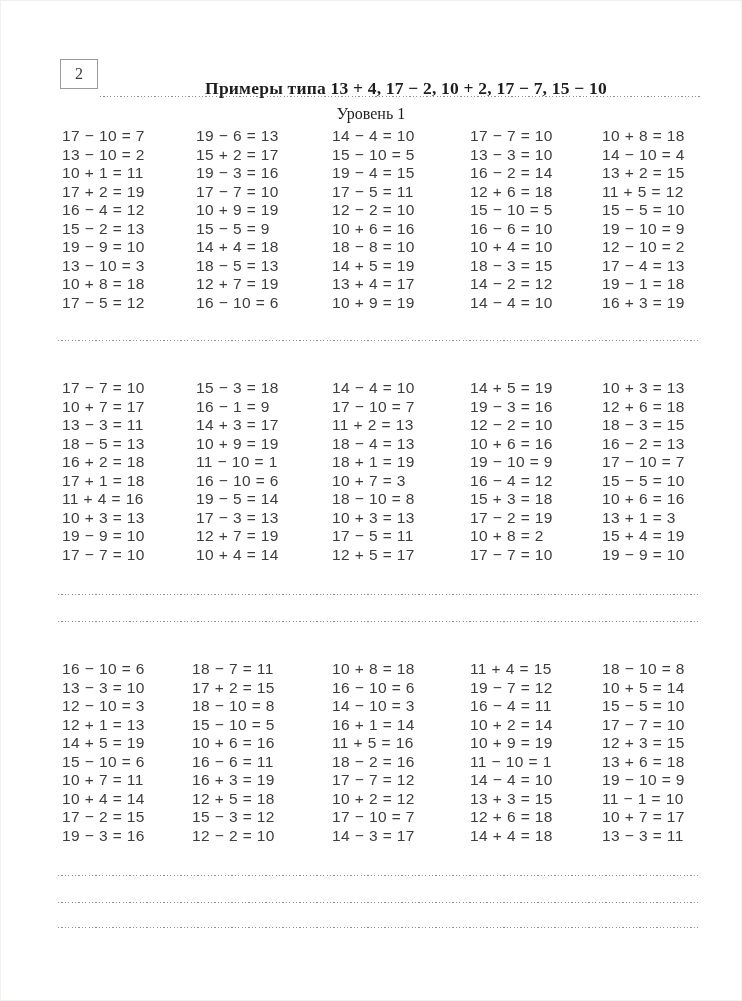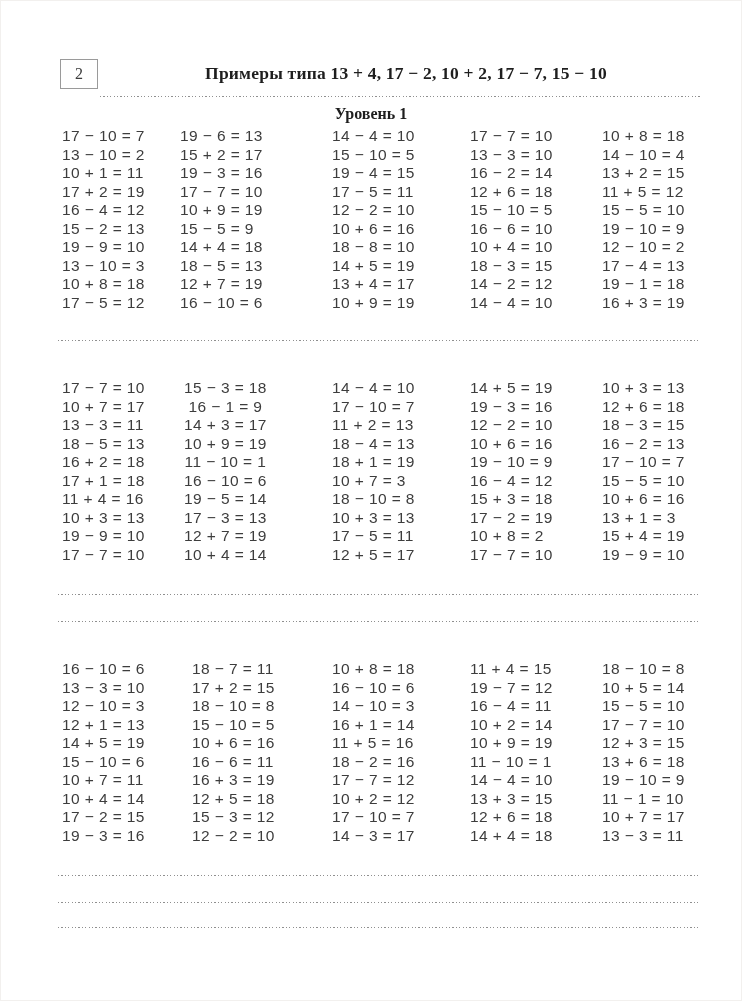--- a/index.html
+++ b/index.html
@@ -35,21 +35,21 @@
     color: #3c3c3c;
   }
   .title-wrap {
     position: absolute;
     top: 60px;
     left: 90px;
     right: 20px;
     text-align: center;
   }
   .page-title {
-    margin: 3px;
+    margin: 18px;
     font-family: "Liberation Serif", serif;
     font-weight: bold;
     font-size: 17.5px;
     letter-spacing: 0.2px;
     color: #1e1e1e;
     white-space: nowrap;
   }
   
   .dotted {
     position: absolute;
@@ -67,21 +67,21 @@
   .rule-c2     { top: 902px; left: 58px;  width: 643px; }
   .rule-c3     { top: 927px; left: 58px;  width: 643px; }
   
   .section-title {
     position: absolute;
     left: 0;
     right: 0;
     margin: 0;
     text-align: center;
     font-family: "Liberation Serif", serif;
-    font-weight: bold;
+    font-weight: normal;
     font-size: 16px;
     color: #1e1e1e;
   }
   .sec1-title { top: 105px; }
   .sec2-title { top: 357px; }
   .sec3-title { top: 638px; }
   .columns {
     position: absolute;
     left: 0;
     width: 740px;
@@ -125,21 +125,21 @@
         <div class="eq">13 − 10 = 2</div>
         <div class="eq">10 + 1 = 11</div>
         <div class="eq">17 + 2 = 19</div>
         <div class="eq">16 − 4 = 12</div>
         <div class="eq">15 − 2 = 13</div>
         <div class="eq">19 − 9 = 10</div>
         <div class="eq">13 − 10 = 3</div>
         <div class="eq">10 + 8 = 18</div>
         <div class="eq">17 − 5 = 12</div>
       </div>
-      <div class="col" style="left: 180px;">
+      <div class="col" style="left: 196px;">
         <div class="eq">19 − 6 = 13</div>
         <div class="eq">15 + 2 = 17</div>
         <div class="eq">19 − 3 = 16</div>
         <div class="eq">17 − 7 = 10</div>
         <div class="eq">10 + 9 = 19</div>
         <div class="eq">15 − 5 = 9</div>
         <div class="eq">14 + 4 = 18</div>
         <div class="eq">18 − 5 = 13</div>
         <div class="eq">12 + 7 = 19</div>
         <div class="eq">16 − 10 = 6</div>
@@ -190,21 +190,21 @@
         <div class="eq">10 + 7 = 17</div>
         <div class="eq">13 − 3 = 11</div>
         <div class="eq">18 − 5 = 13</div>
         <div class="eq">16 + 2 = 18</div>
         <div class="eq">17 + 1 = 18</div>
         <div class="eq">11 + 4 = 16</div>
         <div class="eq">10 + 3 = 13</div>
         <div class="eq">19 − 9 = 10</div>
         <div class="eq">17 − 7 = 10</div>
       </div>
-      <div class="col" style="left: 184px; text-align: center;">
+      <div class="col" style="left: 196px;">
         <div class="eq">15 − 3 = 18</div>
         <div class="eq">16 − 1 = 9</div>
         <div class="eq">14 + 3 = 17</div>
         <div class="eq">10 + 9 = 19</div>
         <div class="eq">11 − 10 = 1</div>
         <div class="eq">16 − 10 = 6</div>
         <div class="eq">19 − 5 = 14</div>
         <div class="eq">17 − 3 = 13</div>
         <div class="eq">12 + 7 = 19</div>
         <div class="eq">10 + 4 = 14</div>

